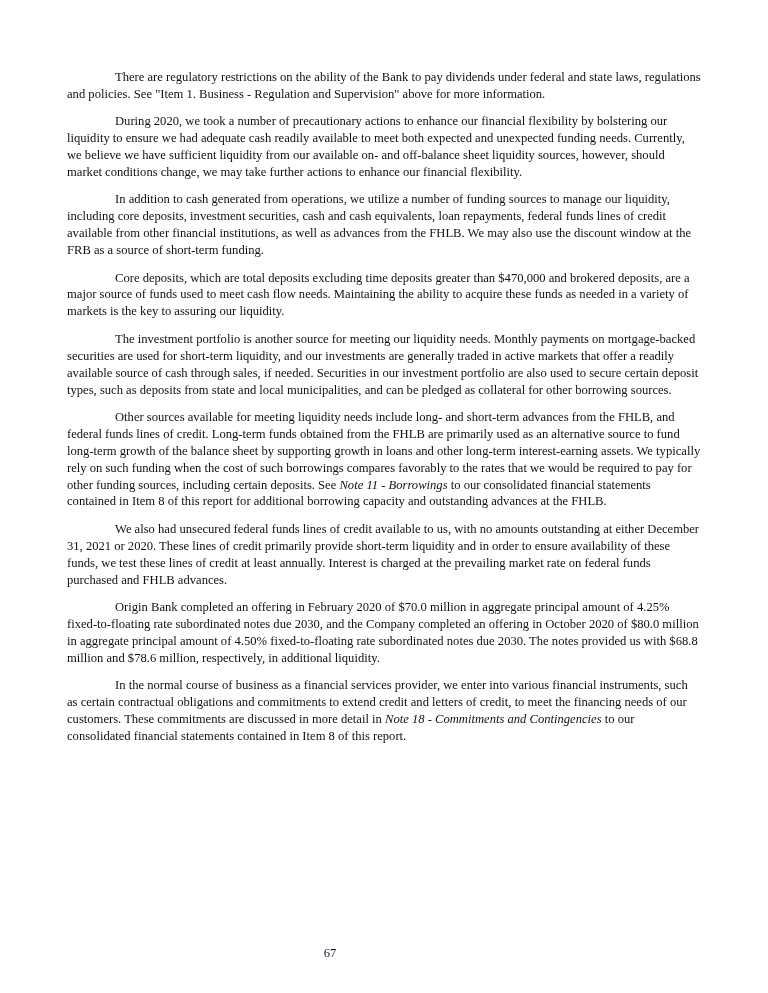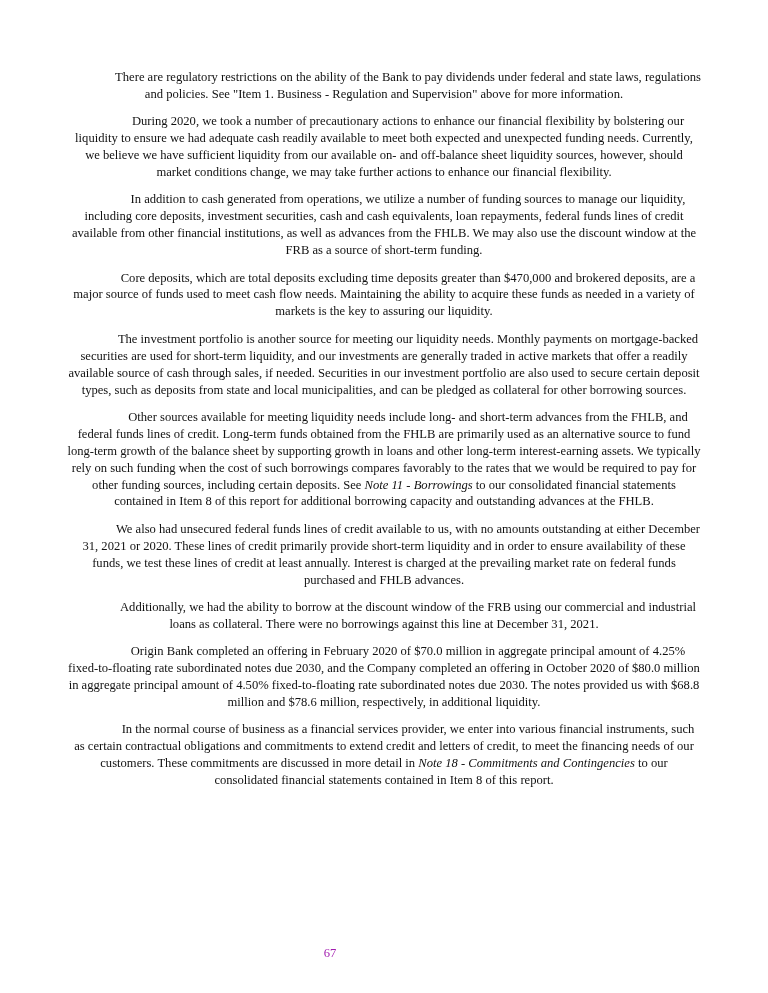--- a/index.html
+++ b/index.html
@@ -19,45 +19,44 @@
     top: 69px;
     width: 634px;
     font-family: "Liberation Serif", "DejaVu Serif", serif;
     font-size: 12.6px;
     line-height: 16.9px;
     color: #111111;
   }
   .para {
     margin: 0 0 10.5px 0;
     text-indent: 48px;
-    text-align: center;
+    text-align: left;
   }
   .para em {
     font-style: italic;
   }
   .page-number {
     position: absolute;
     left: 0;
     width: 660px;
     top: 946px;
     text-align: center;
     font-family: "Liberation Serif", "DejaVu Serif", serif;
     font-size: 12.6px;
-    color: #a21caf;
+    color: #0f172a;
   }
 </style>
 </head>
 <body>
 
 <div class="page">
   <p class="para">There are regulatory restrictions on the ability of the Bank to pay dividends under federal and state laws, regulations and policies. See "Item 1. Business - Regulation and Supervision" above for more information.</p>
   <p class="para">During 2020, we took a number of precautionary actions to enhance our financial flexibility by bolstering our liquidity to ensure we had adequate cash readily available to meet both expected and unexpected funding needs. Currently, we believe we have sufficient liquidity from our available on- and off-balance sheet liquidity sources, however, should market conditions change, we may take further actions to enhance our financial flexibility.</p>
   <p class="para">In addition to cash generated from operations, we utilize a number of funding sources to manage our liquidity, including core deposits, investment securities, cash and cash equivalents, loan repayments, federal funds lines of credit available from other financial institutions, as well as advances from the FHLB. We may also use the discount window at the FRB as a source of short-term funding.</p>
   <p class="para">Core deposits, which are total deposits excluding time deposits greater than $470,000 and brokered deposits, are a major source of funds used to meet cash flow needs. Maintaining the ability to acquire these funds as needed in a variety of markets is the key to assuring our liquidity.</p>
   <p class="para">The investment portfolio is another source for meeting our liquidity needs. Monthly payments on mortgage-backed securities are used for short-term liquidity, and our investments are generally traded in active markets that offer a readily available source of cash through sales, if needed. Securities in our investment portfolio are also used to secure certain deposit types, such as deposits from state and local municipalities, and can be pledged as collateral for other borrowing sources.</p>
   <p class="para"><span>Other sources available for meeting liquidity needs include long- and short-term advances from the FHLB, and federal funds lines of credit. Long-term funds obtained from the FHLB are primarily used as an alternative source to fund long-term growth of the balance sheet by supporting growth in loans and other long-term interest-earning assets. We typically rely on such funding when the cost of such borrowings compares favorably to the rates that we would be required to pay for other funding sources, including certain deposits. See </span><em>Note 11 - Borrowings</em><span> to our consolidated financial statements contained in Item 8 of this report for additional borrowing capacity and outstanding advances at the FHLB.</span></p>
   <p class="para">We also had unsecured federal funds lines of credit available to us, with no amounts outstanding at either December 31, 2021 or 2020. These lines of credit primarily provide short-term liquidity and in order to ensure availability of these funds, we test these lines of credit at least annually. Interest is charged at the prevailing market rate on federal funds purchased and FHLB advances.</p>
-  <p class="para">Additionally, we had the ability to borrow at the discount window of the FRB using our commercial and industrial loans as collateral. There were no borrowings against this line at December 31, 2021.</p>
   <p class="para">Origin Bank completed an offering in February 2020 of $70.0 million in aggregate principal amount of 4.25% fixed-to-floating rate subordinated notes due 2030, and the Company completed an offering in October 2020 of $80.0 million in aggregate principal amount of 4.50% fixed-to-floating rate subordinated notes due 2030. The notes provided us with $68.8 million and $78.6 million, respectively, in additional liquidity.</p>
   <p class="para"><span>In the normal course of business as a financial services provider, we enter into various financial instruments, such as certain contractual obligations and commitments to extend credit and letters of credit, to meet the financing needs of our customers. These commitments are discussed in more detail in </span><em>Note 18 - Commitments and Contingencies</em><span> to our consolidated financial statements contained in Item 8 of this report.</span></p>
 </div>
 
 <div class="page-number">67</div>
 
 </body></html>

